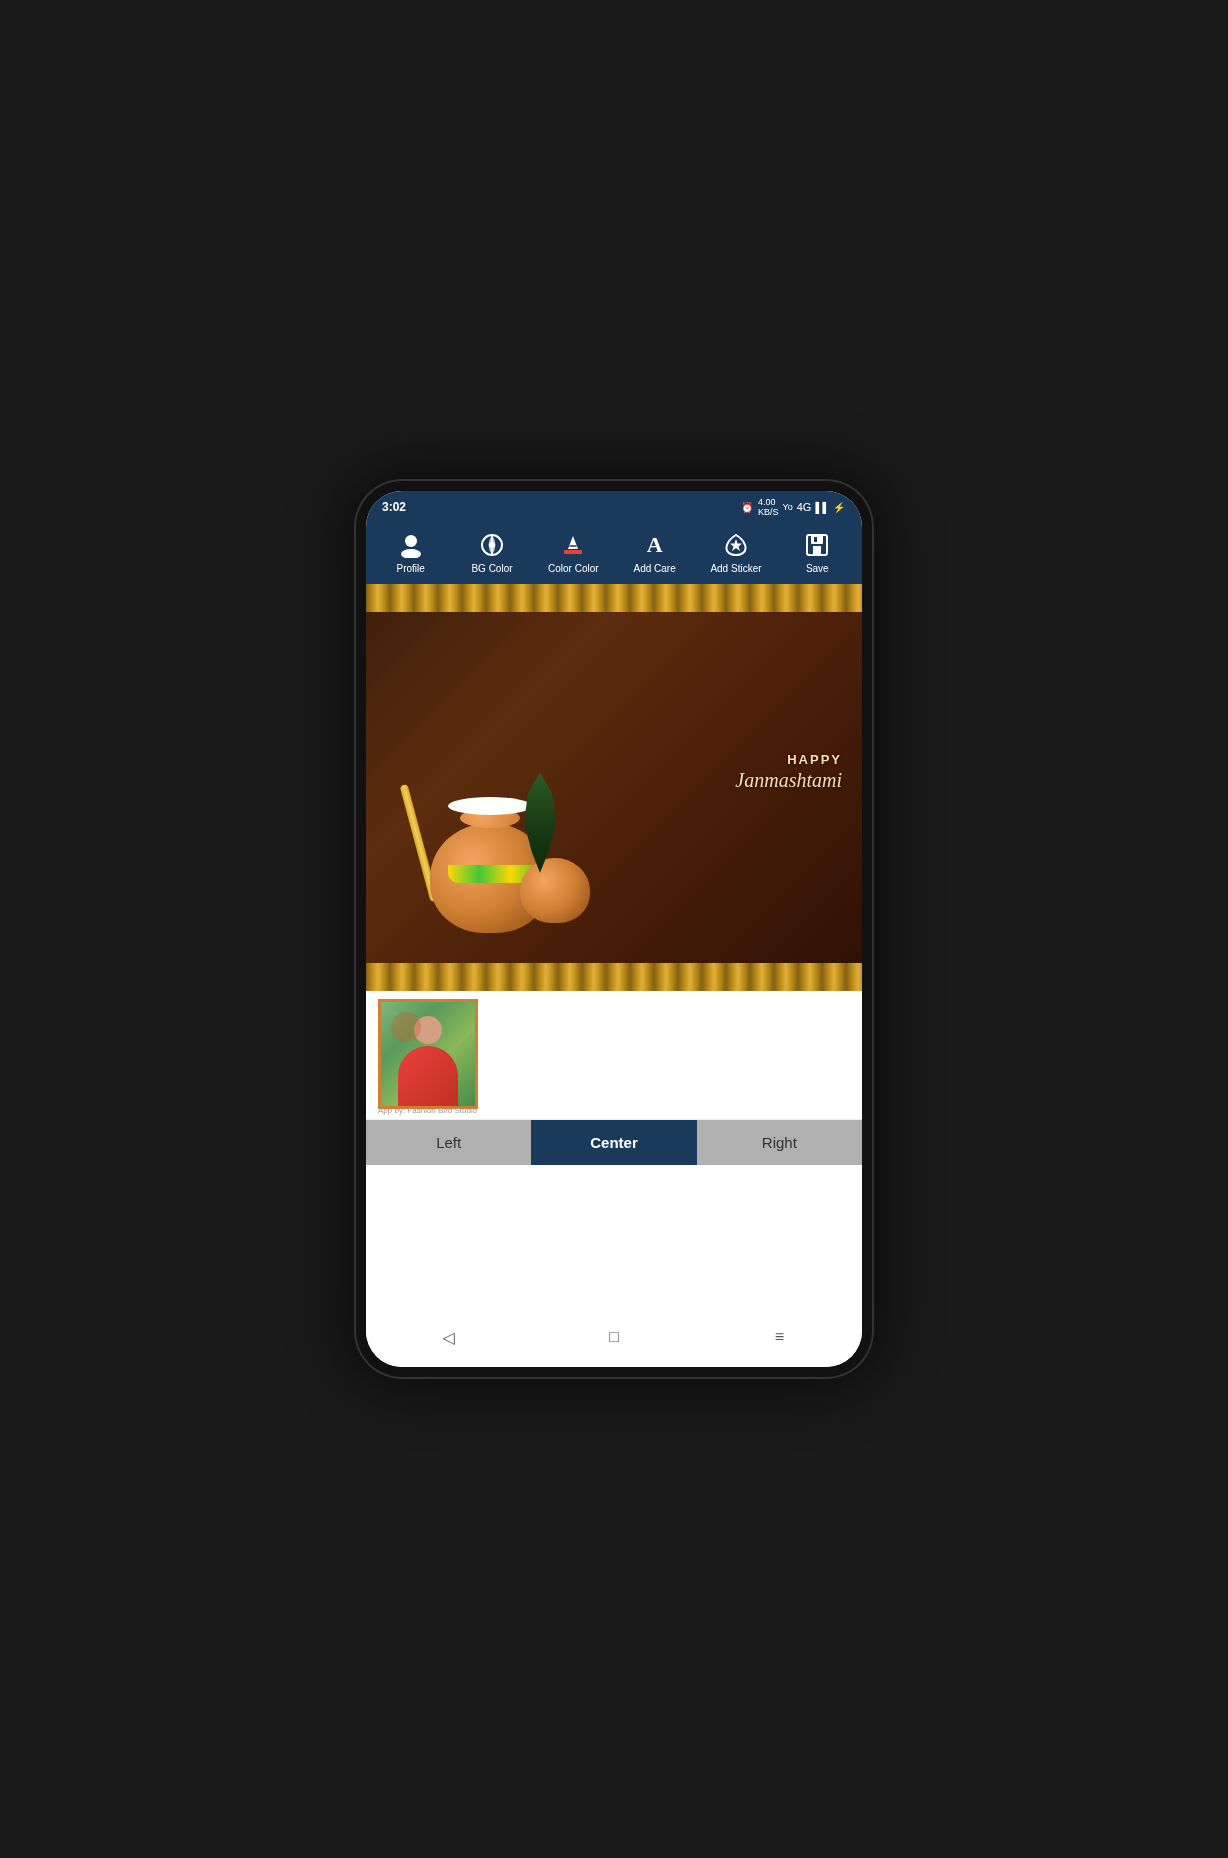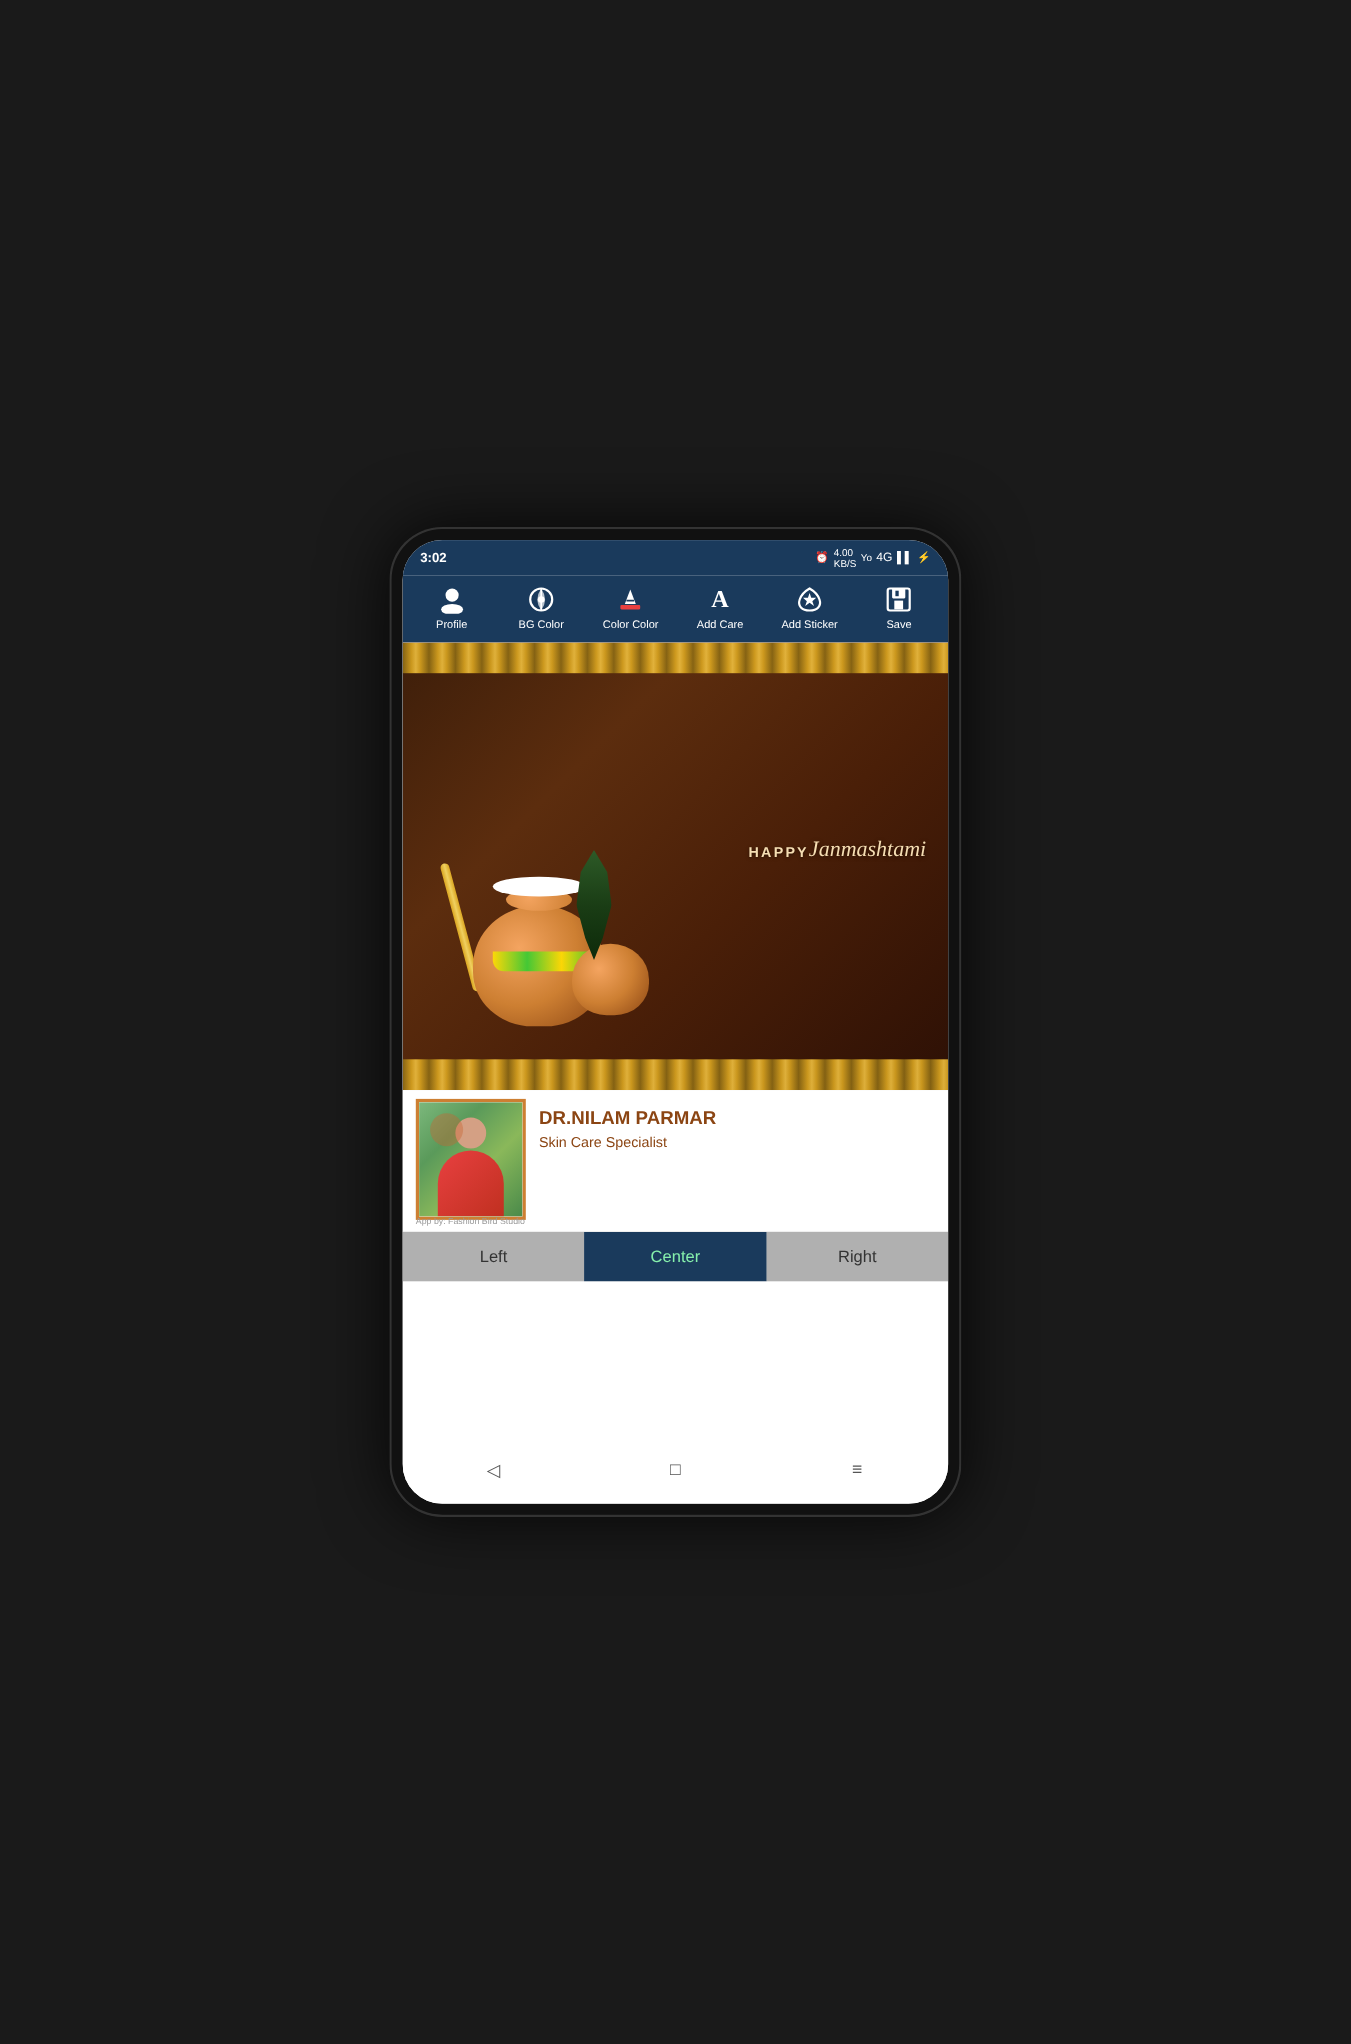--- a/index.html
+++ b/index.html
@@ -114,21 +114,21 @@
       flex: 1;
       display: flex;
       flex-direction: column;
       justify-content: flex-end;
       height: 100%;
       padding-bottom: 20px;
     }
     .poster-right {
       flex: 1;
       display: flex;
-      flex-direction: row;
+      flex-direction: column;
       align-items: flex-end;
       justify-content: flex-end;
       padding-bottom: 30px;
     }
     
     .pot-illustration {
       position: relative;
       width: 180px;
       height: 160px;
       margin: 0 auto;
@@ -296,21 +296,22 @@
       text-align: center;
       font-size: 15px;
       cursor: pointer;
       background: #b0b0b0;
       color: #333;
       border: none;
       outline: none;
     }
     .align-btn.active {
       background: #1a3a5c;
-      color: #86efac;
+      color: #ffffff;
+      font-weight: bold;
     }
     
     .bottom-content {
       flex: 1;
       background: white;
     }
     
     .system-nav {
       background: white;
       display: flex;
@@ -446,24 +447,20 @@
             <div class="profile-photo-placeholder">
 
               <div class="person-figure">
                 <div class="person-head"></div>
                 <div class="person-body"></div>
               </div>
 
               <div style="position:absolute;top:10px;left:10px;width:30px;height:30px;background:rgba(200,100,50,0.4);border-radius:50%;"></div>
             </div>
           </div>
-          <div class="profile-info">
-            <div class="profile-name">DR.NILAM PARMAR</div>
-            <div class="profile-title">Skin Care Specialist</div>
-          </div>
           <div class="app-credit">App by: Fashion Bird Studio</div>
         </div>
       </div>
 
       <div class="alignment-bar">
         <button class="align-btn">Left</button>
         <button class="align-btn active">Center</button>
         <button class="align-btn">Right</button>
       </div>
 

